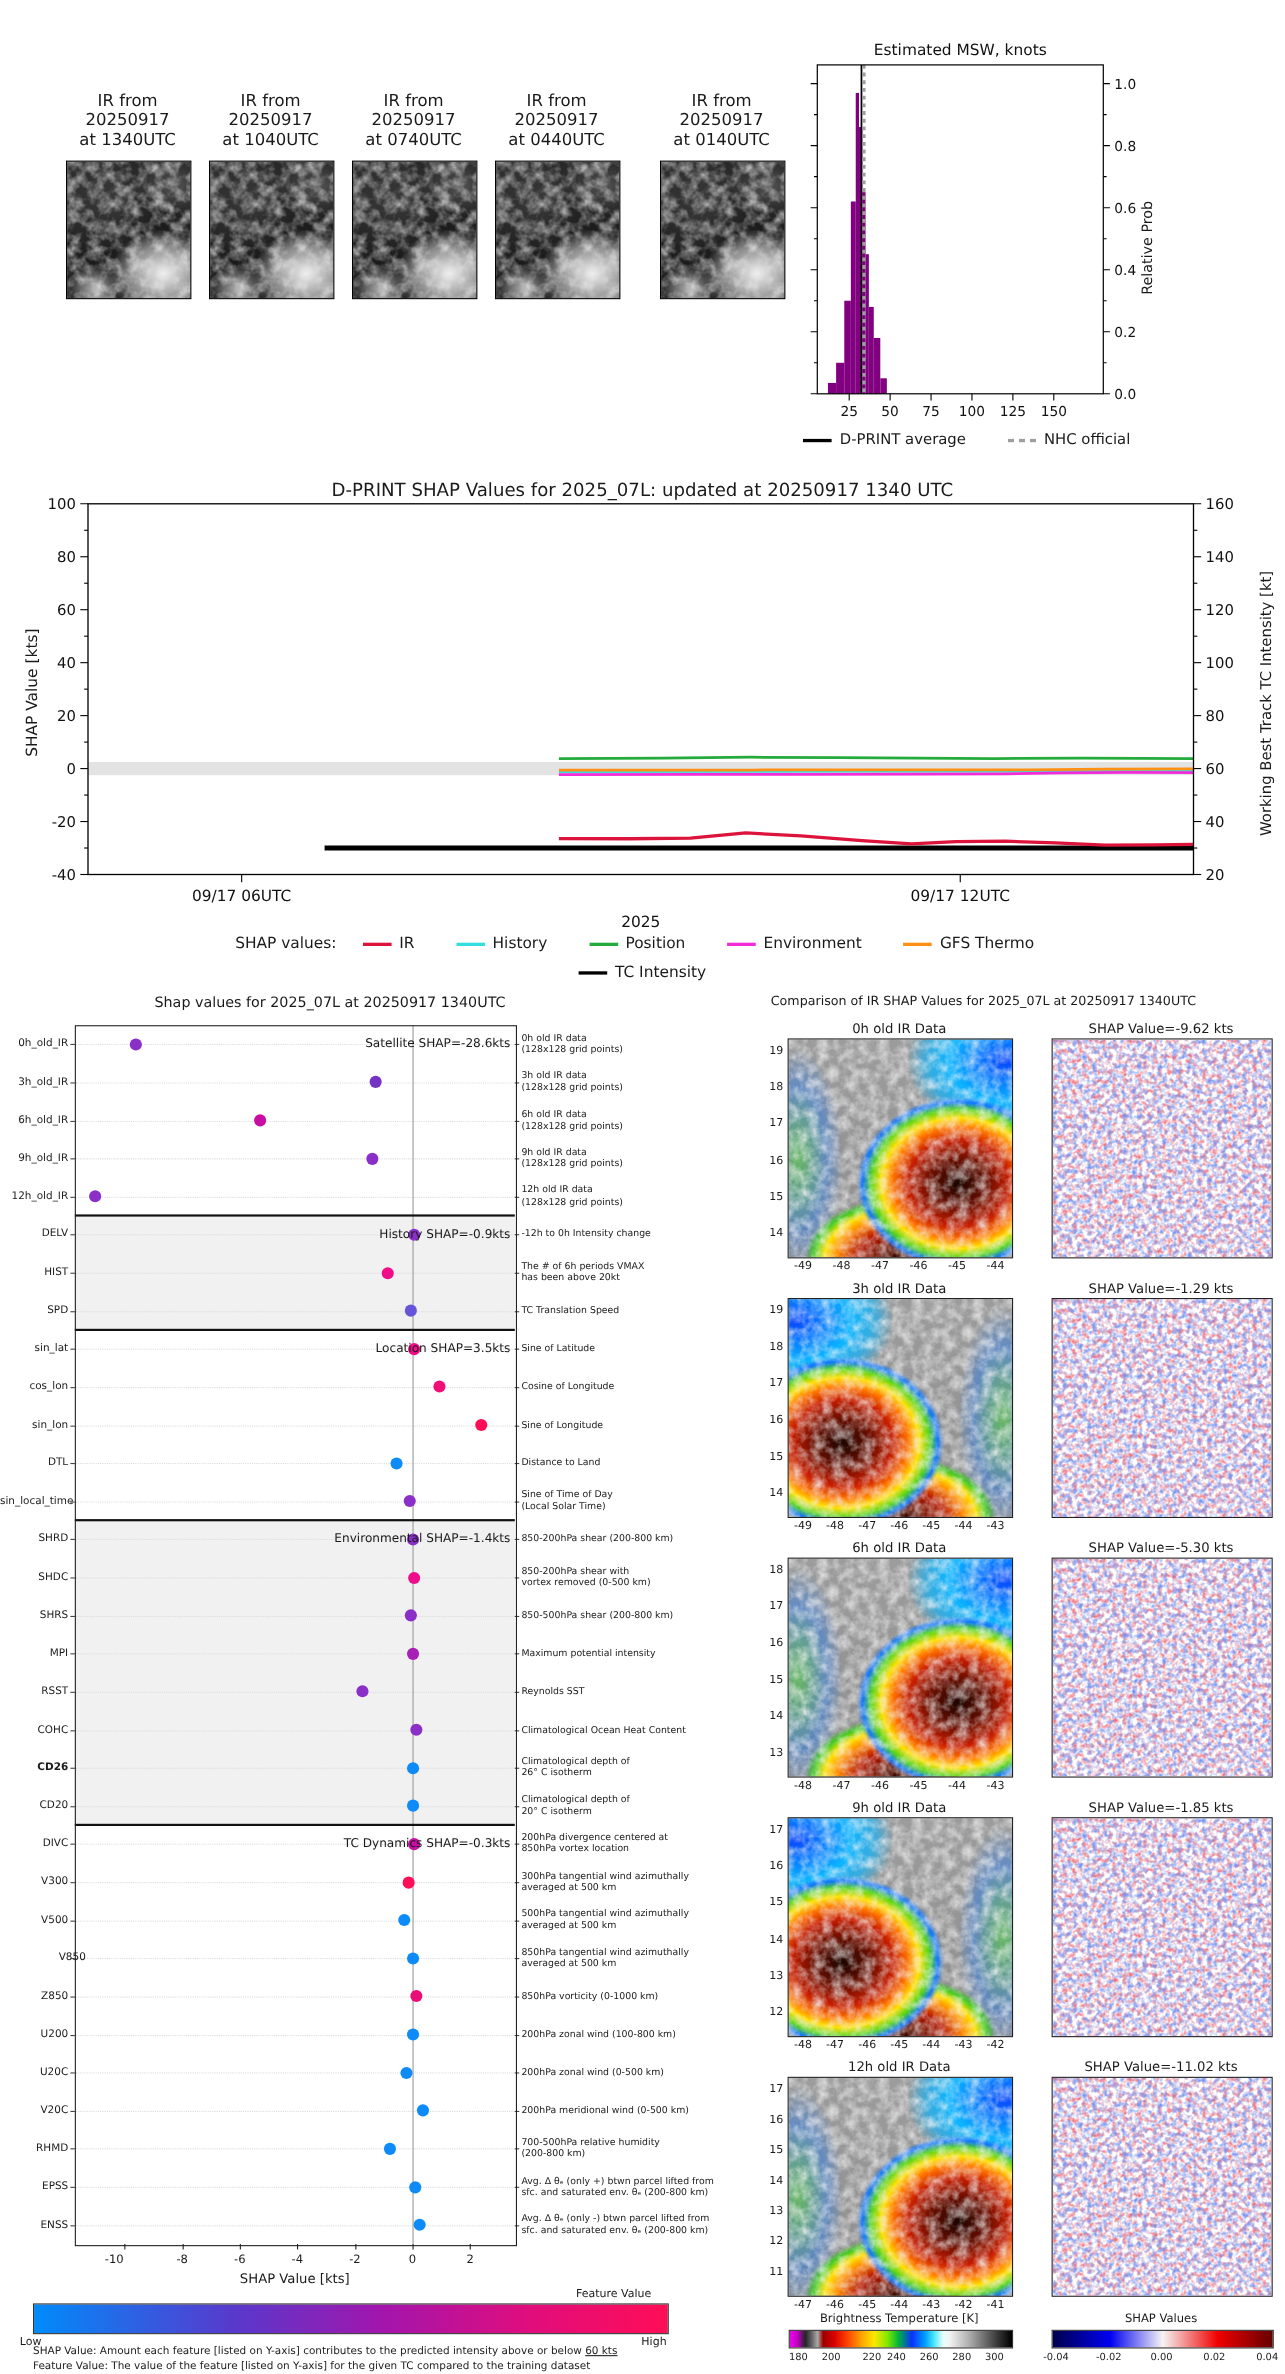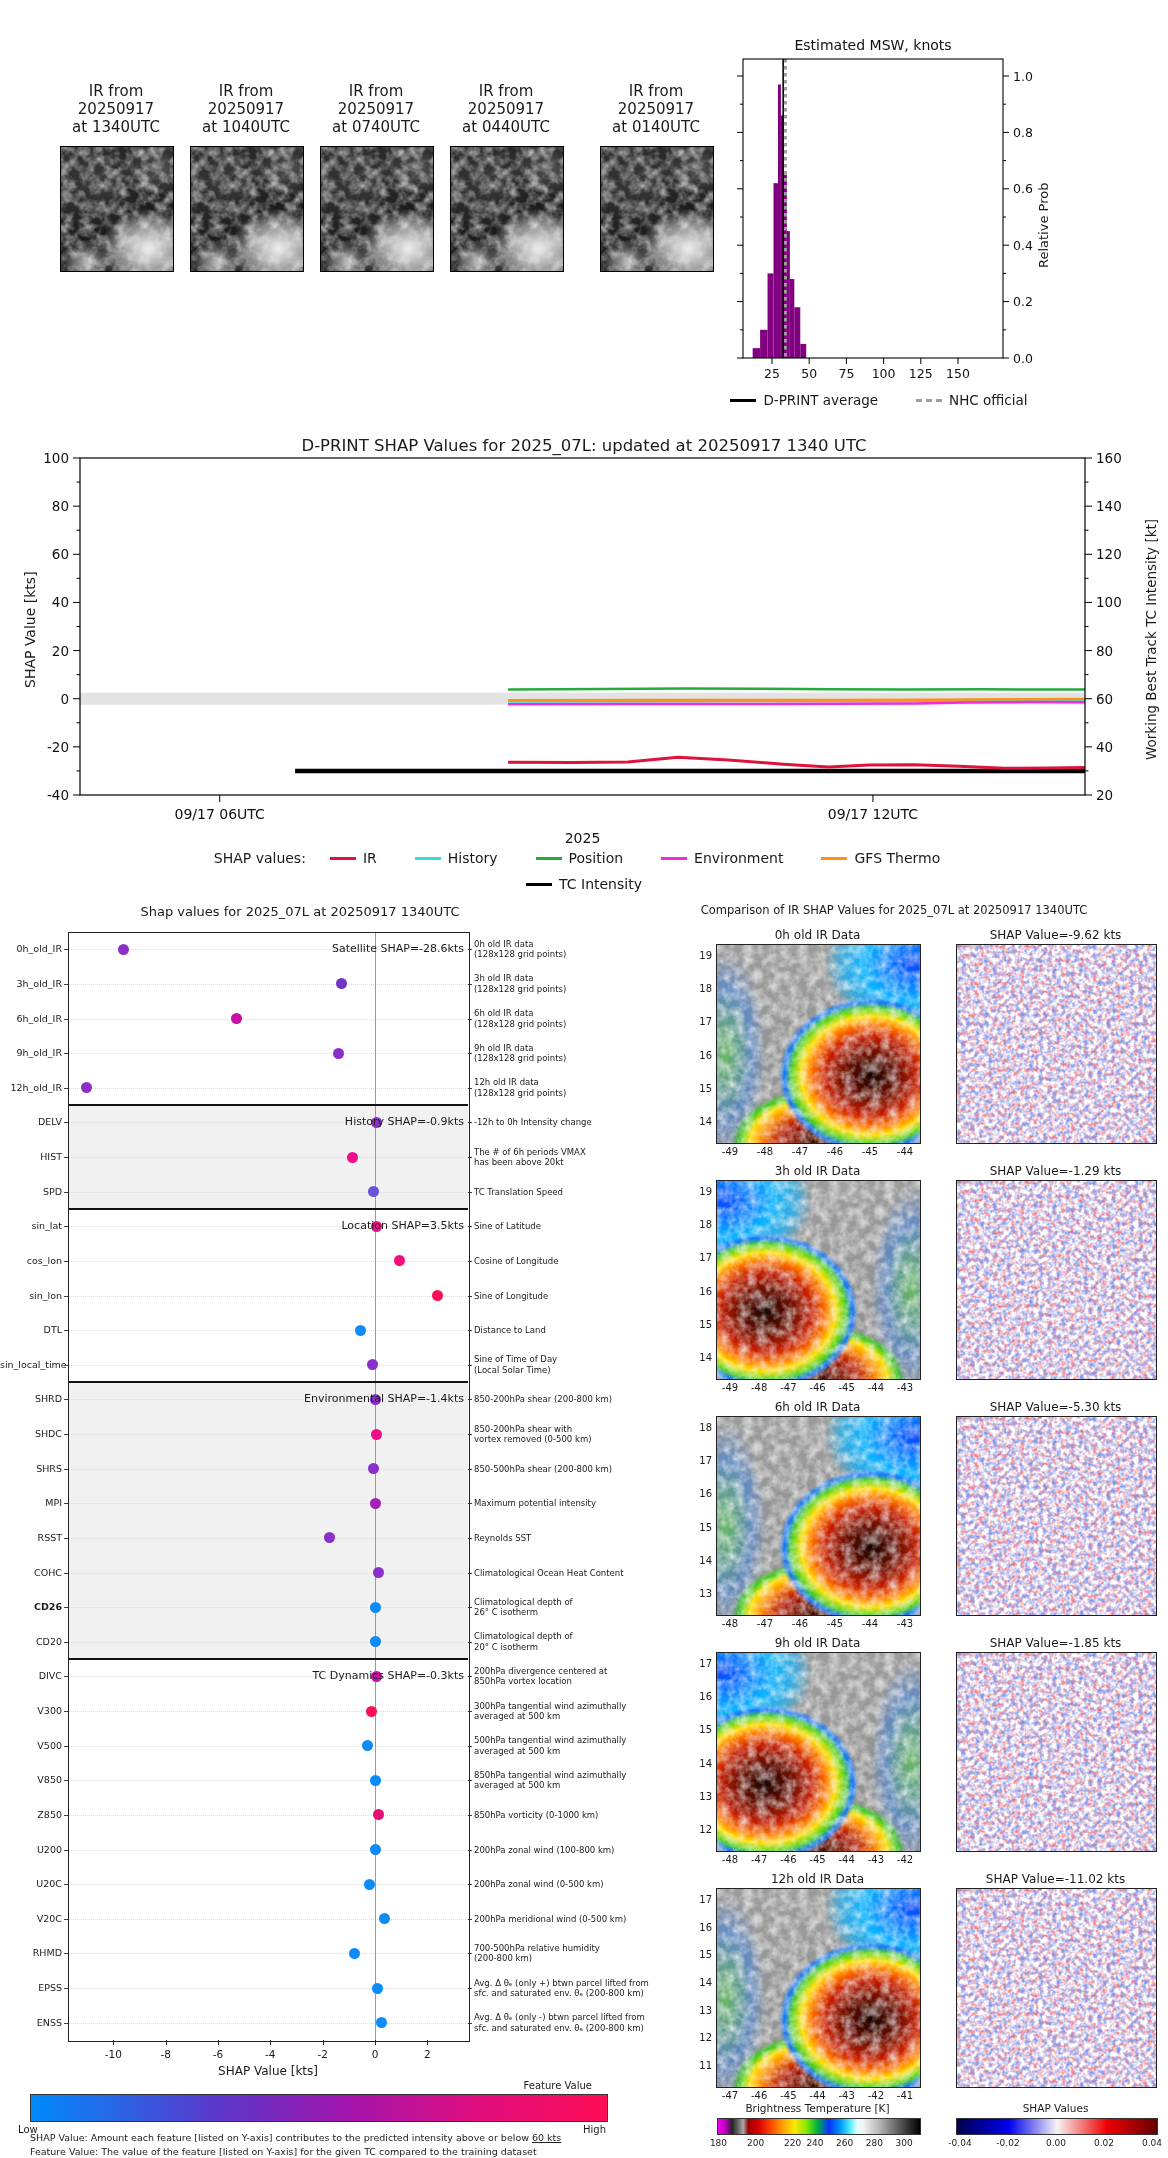--- a/index.html
+++ b/index.html
@@ -506,21 +506,21 @@
           <div>averaged at 500 km</div>
         </div>
         <div class="dp-row-label" style="position: absolute; left: 0px; top: 849.688px; width: 62px;">V500</div>
         <div style="position: absolute; left: 64px; top: 855.688px; width: 4px; height: 1px; background: rgb(68, 68, 68);"></div>
         <div style="position: absolute; left: 468px; top: 855.688px; width: 4px; height: 1px; background: rgb(68, 68, 68);"></div>
         <div class="dp-dot" style="position: absolute; left: 361.649px; top: 850.188px; background: rgb(13, 139, 248);"></div>
         <div class="dp-desc" style="position: absolute; left: 474px; top: 845.188px;">
           <div>500hPa tangential wind azimuthally</div>
           <div>averaged at 500 km</div>
         </div>
-        <div class="dp-row-label" style="position: absolute; left: 0px; top: 884.312px; width: 62px;">V850</div>
+        <div class="dp-row-label" style="position: absolute; left: 0px; top: 884.312px; width: 62px; padding-left: 16px;">V850</div>
         <div style="position: absolute; left: 64px; top: 890.312px; width: 4px; height: 1px; background: rgb(68, 68, 68);"></div>
         <div style="position: absolute; left: 468px; top: 890.312px; width: 4px; height: 1px; background: rgb(68, 68, 68);"></div>
         <div class="dp-dot" style="position: absolute; left: 369.5px; top: 884.812px; background: rgb(13, 139, 248);"></div>
         <div class="dp-desc" style="position: absolute; left: 474px; top: 879.812px;">
           <div>850hPa tangential wind azimuthally</div>
           <div>averaged at 500 km</div>
         </div>
         <div class="dp-row-label" style="position: absolute; left: 0px; top: 918.938px; width: 62px;">Z850</div>
         <div style="position: absolute; left: 64px; top: 924.938px; width: 4px; height: 1px; background: rgb(68, 68, 68);"></div>
         <div style="position: absolute; left: 468px; top: 924.938px; width: 4px; height: 1px; background: rgb(68, 68, 68);"></div>
@@ -573,21 +573,21 @@
           <div>Avg. Δ θₑ (only -) btwn parcel lifted from</div>
           <div>sfc. and saturated env. θₑ (200-800 km)</div>
         </div>
         <div class="dp-sec-label" style="position: absolute; left: 198px; top: 52.3125px; width: 266px;">Satellite SHAP=-28.6kts</div>
         <div class="dp-sec-label" style="position: absolute; left: 198px; top: 225.438px; width: 266px;">History SHAP=-0.9kts</div>
         <div class="dp-sec-label" style="position: absolute; left: 198px; top: 329.312px; width: 266px;">Location SHAP=3.5kts</div>
         <div class="dp-sec-label" style="position: absolute; left: 198px; top: 502.438px; width: 266px;">Environmental SHAP=-1.4kts</div>
         <div class="dp-sec-label" style="position: absolute; left: 198px; top: 779.438px; width: 266px;">TC Dynamics SHAP=-0.3kts</div>
         <div style="position: absolute; left: 68px; top: 42px; width: 400px; height: 1108px; border: 1.2px solid rgb(34, 34, 34);"></div>
         <div style="position: absolute; left: 113.3px; top: 1150px; width: 1px; height: 5px; background: rgb(34, 34, 34);"></div>
-        <div style="position: absolute; left: 95.3px; top: 1158px; width: 36px; text-align: center; font-size: 10.5px;">-10</div>
+        <div style="position: absolute; left: 95.3px; top: 1158px; width: 36px; font-size: 10.5px;">-10</div>
         <div style="position: absolute; left: 165.64px; top: 1150px; width: 1px; height: 5px; background: rgb(34, 34, 34);"></div>
         <div style="position: absolute; left: 147.64px; top: 1158px; width: 36px; text-align: center; font-size: 10.5px;">-8</div>
         <div style="position: absolute; left: 217.98px; top: 1150px; width: 1px; height: 5px; background: rgb(34, 34, 34);"></div>
         <div style="position: absolute; left: 199.98px; top: 1158px; width: 36px; text-align: center; font-size: 10.5px;">-6</div>
         <div style="position: absolute; left: 270.32px; top: 1150px; width: 1px; height: 5px; background: rgb(34, 34, 34);"></div>
         <div style="position: absolute; left: 252.32px; top: 1158px; width: 36px; text-align: center; font-size: 10.5px;">-4</div>
         <div style="position: absolute; left: 322.66px; top: 1150px; width: 1px; height: 5px; background: rgb(34, 34, 34);"></div>
         <div style="position: absolute; left: 304.66px; top: 1158px; width: 36px; text-align: center; font-size: 10.5px;">-2</div>
         <div style="position: absolute; left: 375px; top: 1150px; width: 1px; height: 5px; background: rgb(34, 34, 34);"></div>
         <div style="position: absolute; left: 357px; top: 1158px; width: 36px; text-align: center; font-size: 10.5px;">0</div>
@@ -736,21 +736,21 @@
         <div class="ticklabel" style="position: absolute; left: 179.5px; top: 1200px; width: 36px; text-align: center;">-44</div>
         <div class="ticklabel" style="position: absolute; left: 208.667px; top: 1200px; width: 36px; text-align: center;">-43</div>
         <div class="ticklabel" style="position: absolute; left: 237.833px; top: 1200px; width: 36px; text-align: center;">-42</div>
         <div class="ticklabel" style="position: absolute; left: 267px; top: 1200px; width: 36px; text-align: center;">-41</div>
       </div>
     <div class="abs ctr" style="left:96px;top:1212px;width:203px;font-size:10.5px;">Brightness Temperature [K]</div>
     <div class="cbar cbar-bt" style="left:97px;top:1228px;width:202px;height:15px;"></div>
     <div class="abs ctr" style="left:336px;top:1212px;width:199px;font-size:10.5px;">SHAP Values</div>
     <div class="cbar cbar-shap" style="left:336px;top:1228px;width:200px;height:15px;"></div>
     <div id="cb-ticks" class="abs" style="left:0;top:0;width:548px;height:1268px;">
-        <div class="ticklabel" style="position: absolute; left: 89.888px; top: 1248px; width: 32px; font-size: 9px;">180</div>
+        <div class="ticklabel" style="position: absolute; left: 89.888px; top: 1248px; width: 32px; text-align: center; font-size: 9px;">180</div>
         <div class="ticklabel" style="position: absolute; left: 119.582px; top: 1248px; width: 32px; text-align: center; font-size: 9px;">200</div>
         <div class="ticklabel" style="position: absolute; left: 149.276px; top: 1248px; width: 32px; text-align: right; font-size: 9px;">220</div>
         <div class="ticklabel" style="position: absolute; left: 178.97px; top: 1248px; width: 32px; text-align: center; font-size: 9px;">240</div>
         <div class="ticklabel" style="position: absolute; left: 208.664px; top: 1248px; width: 32px; text-align: center; font-size: 9px;">260</div>
         <div class="ticklabel" style="position: absolute; left: 238.358px; top: 1248px; width: 32px; text-align: center; font-size: 9px;">280</div>
         <div class="ticklabel" style="position: absolute; left: 268.052px; top: 1248px; width: 32px; text-align: center; font-size: 9px;">300</div>
         <div class="ticklabel" style="position: absolute; left: 320px; top: 1248px; width: 40px; text-align: center; font-size: 9px;">-0.04</div>
         <div class="ticklabel" style="position: absolute; left: 368px; top: 1248px; width: 40px; text-align: center; font-size: 9px;">-0.02</div>
         <div class="ticklabel" style="position: absolute; left: 416px; top: 1248px; width: 40px; text-align: center; font-size: 9px;">0.00</div>
         <div class="ticklabel" style="position: absolute; left: 464px; top: 1248px; width: 40px; text-align: center; font-size: 9px;">0.02</div>

